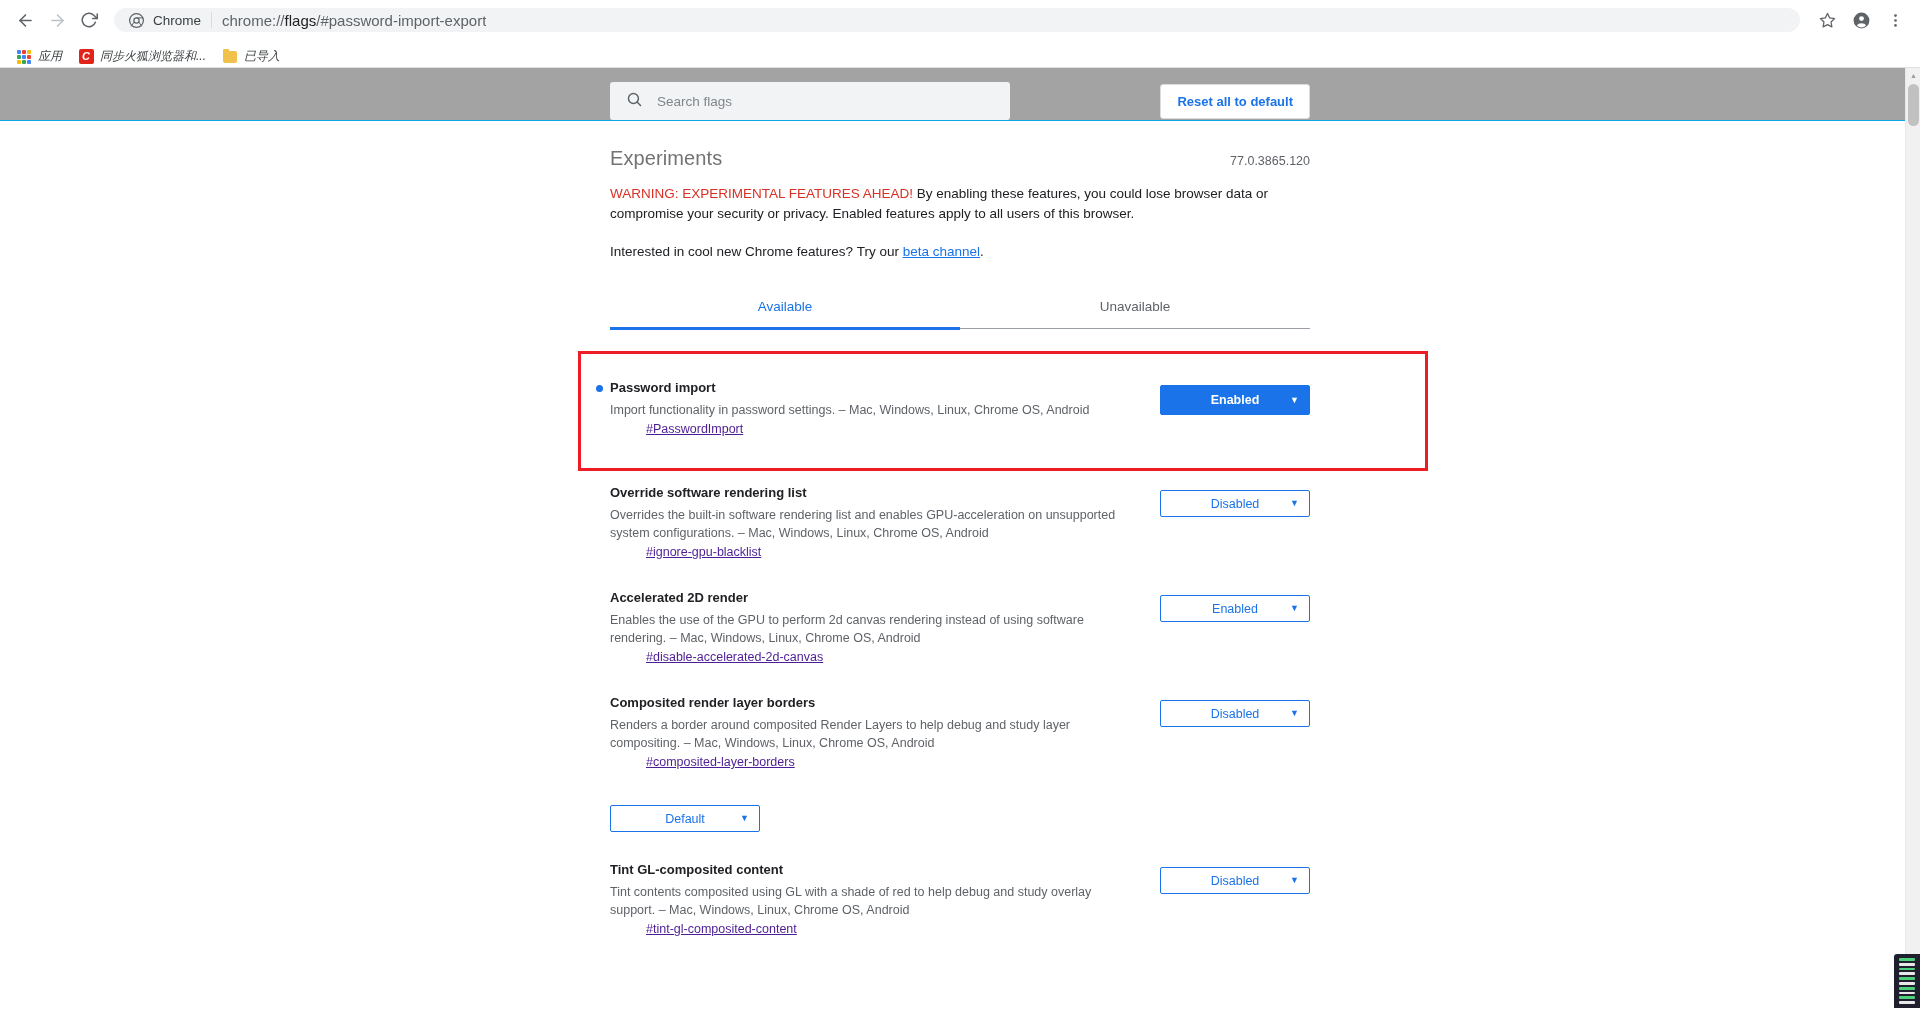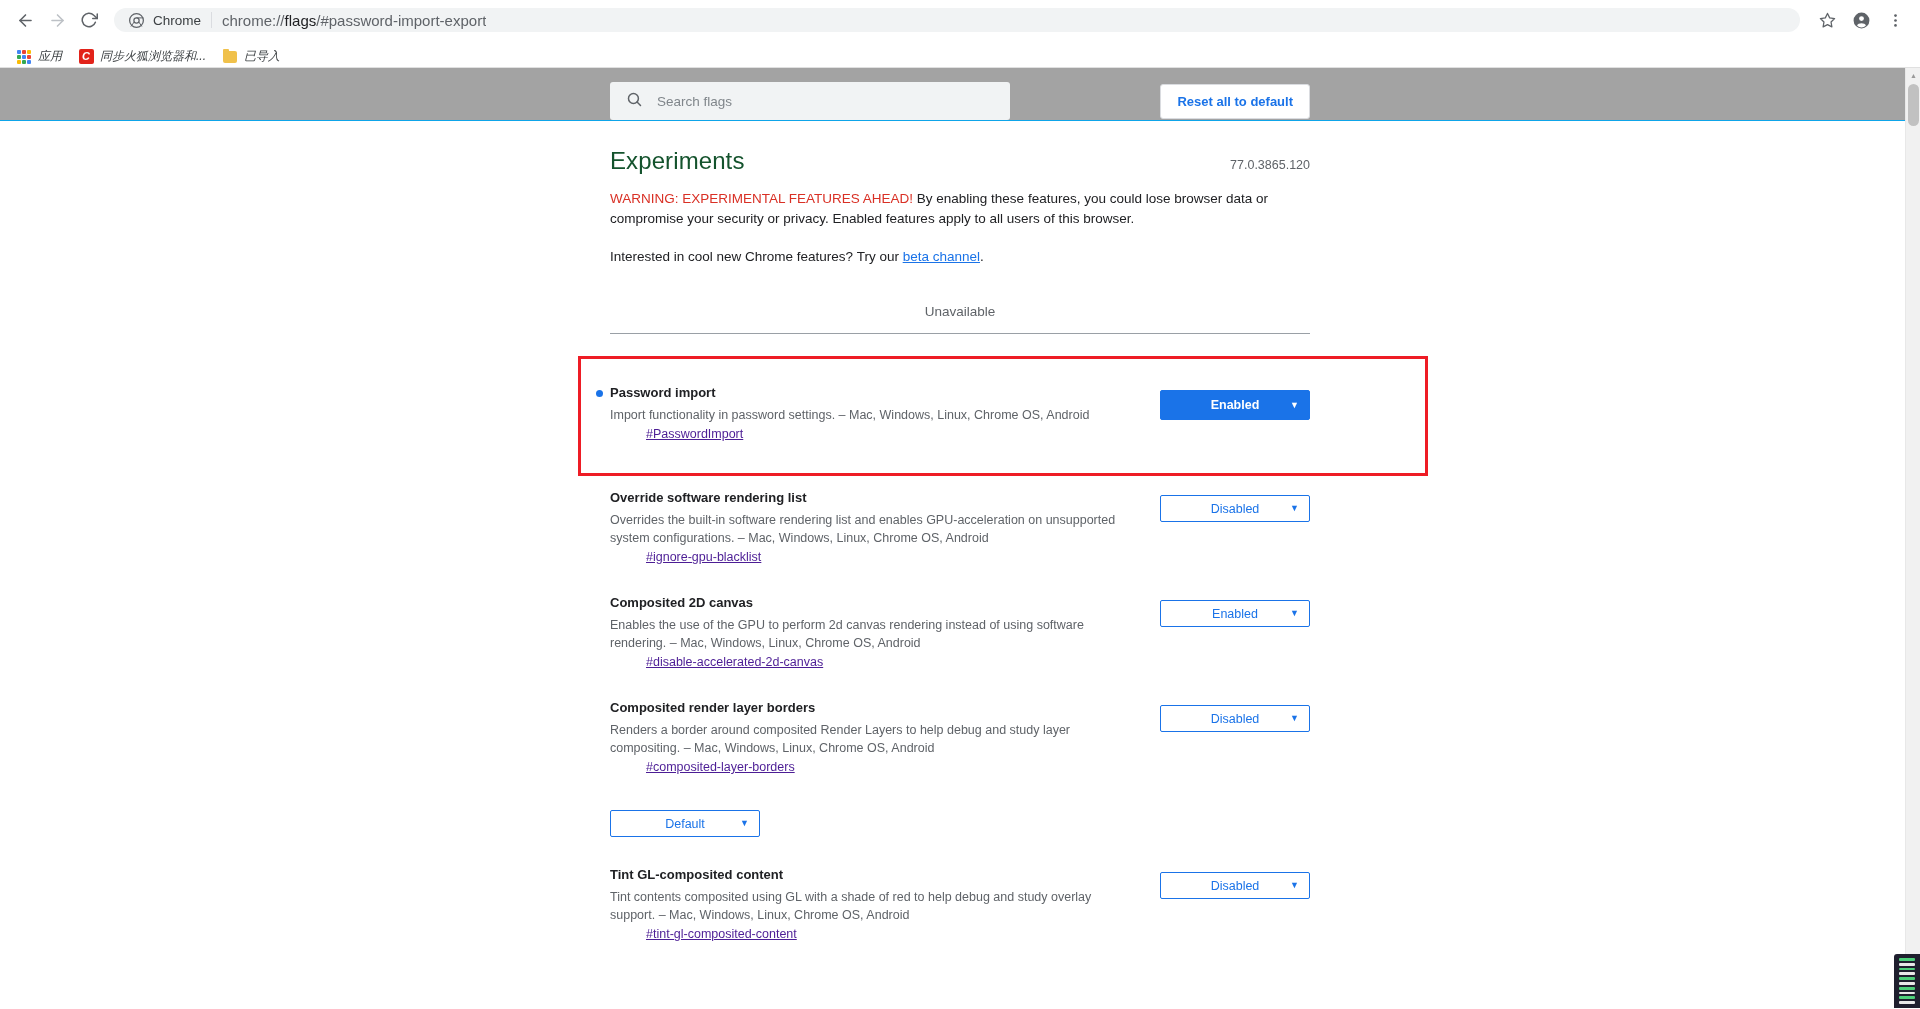--- a/index.html
+++ b/index.html
@@ -192,23 +192,23 @@
     padding-top: 26px;
     position: relative;
   }
 
   .title-row {
     display: flex;
     align-items: baseline;
     justify-content: space-between;
   }
   h1.exp-title {
-    font-size: 24px;
+    font-size: 20px;
     font-weight: normal;
-    color: #14532d;
+    color: #737373;
     letter-spacing: 0.1px;
   }
   .version {
     font-size: 12.5px;
     color: #5f6368;
   }
 
   .warning-para {
     margin-top: 14px;
     font-size: 13.5px;
@@ -493,20 +493,23 @@
 
     <p class="warning-para">
       <span class="warning-red">WARNING: EXPERIMENTAL FEATURES AHEAD!</span><span> By enabling these features, you could lose browser data or compromise your security or privacy. Enabled features apply to all users of this browser.</span>
     </p>
 
     <p class="beta-para">
       <span>Interested in cool new Chrome features? Try our </span><a href="#">beta channel</a><span>.</span>
     </p>
 
     <div class="tabs">
+      <div class="tab active">
+        <span>Available</span>
+      </div>
       <div class="tab">
         <span>Unavailable</span>
       </div>
     </div>
 
     <div class="flags-list">
 
       <div class="highlight-wrap">
         <div class="highlight-box"></div>
         <div class="flag-row">
@@ -535,21 +538,21 @@
         </div>
         <div class="flag-select">
           <span>Disabled</span>
           <span class="caret">▼</span>
         </div>
       </div>
 
       <div class="flag-row">
         <div class="flag-left">
           <div class="flag-title">
-            <span>Composited 2D canvas</span>
+            <span>Accelerated 2D render</span>
           </div>
           <div class="flag-desc">Enables the use of the GPU to perform 2d canvas rendering instead of using software rendering. – Mac, Windows, Linux, Chrome OS, Android</div>
           <a class="flag-anchor" href="#">#disable-accelerated-2d-canvas</a>
         </div>
         <div class="flag-select">
           <span>Enabled</span>
           <span class="caret">▼</span>
         </div>
       </div>
 

